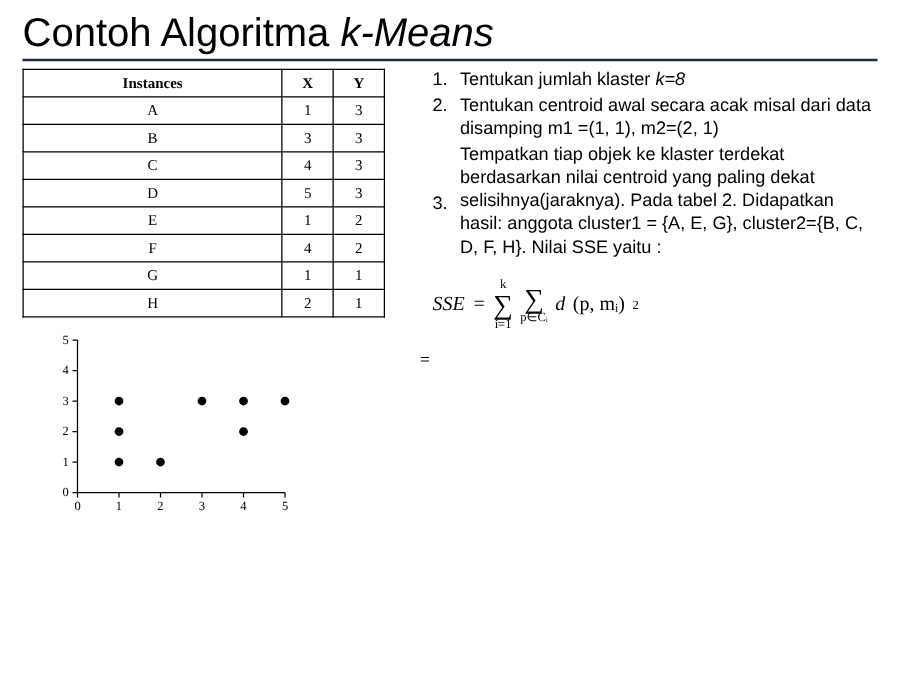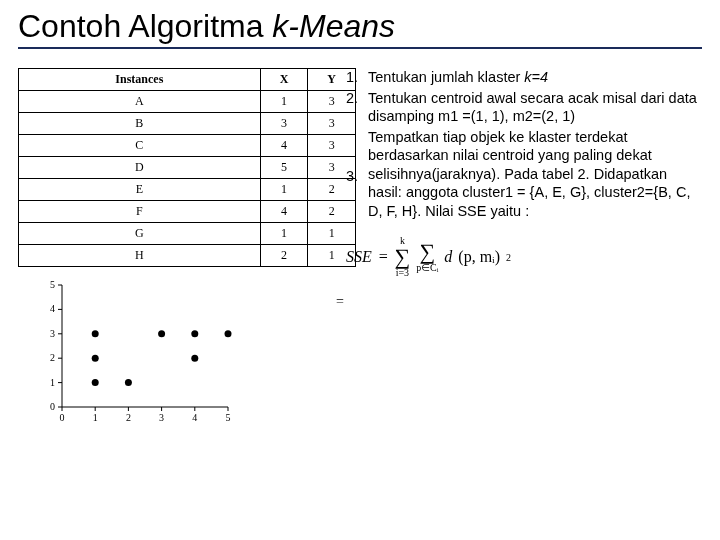--- a/index.html
+++ b/index.html
@@ -11,42 +11,42 @@
     overflow: hidden;
   }
   .slide {
     width: 720px; height: 540px;
     position: relative;
     padding: 8px 18px 0 18px;
   }
   .title-wrap {
     border-bottom: 2px solid #1a2b5a;
     padding-bottom: 2px;
-    margin-bottom: 19px;
+    margin-bottom: 6px;
   }
   .title {
     font-size: 32px;
     font-weight: normal;
     color: #000;
   }
   .title .ital { font-style: italic; }
   .body {
     display: flex;
     flex-direction: row;
     gap: 18px;
   }
   .left { width: 300px; }
   .right { flex: 1; }
   .tbl-caption {
     font-size: 14px; font-weight: bold;
     margin: 2px 0 4px 4px;
   }
   table.data {
     border-collapse: collapse;
-    width: 338px;
+    width: 290px;
     font-size: 12px;
   }
   table.data th, table.data td {
     border: 1px solid #000;
     text-align: center;
     padding: 3px 0;
     font-family: "Times New Roman", serif;
   }
   table.data th { font-weight: bold; }
   .chart {
@@ -204,34 +204,34 @@
     <div class="right">
       <div class="steps">
         <div class="nums">
           <div>1.</div>
           <div>2.</div>
           <div style="height:56px"></div>
           <div>3.</div>
         </div>
         <div class="txt">
           <div>
-            <span>Tentukan jumlah klaster </span><span class="ital2">k=4</span>
+            <span>Tentukan jumlah klaster </span><span class="ital2">k=8</span>
           </div>
           <div>Tentukan centroid awal secara acak misal dari data disamping m1 =(1, 1), m2=(2, 1)</div>
           <div>Tempatkan tiap objek ke klaster terdekat berdasarkan nilai centroid yang paling dekat selisihnya(jaraknya). Pada tabel 2. Didapatkan hasil: anggota cluster1 = {A, E, G}, cluster2={B, C, D, F, H}. Nilai SSE yaitu :</div>
         </div>
       </div>
 
       <div class="formula">
         <span>SSE</span>
         <span>=</span>
         <span class="sum">
           <span>k</span>
           <span class="sigma">∑</span>
-          <span>i=3</span>
+          <span>i=1</span>
         </span>
         <span class="sum">
           <span></span>
           <span class="sigma">∑</span>
           <span>p∈Cᵢ</span>
         </span>
         <span>d</span>
         <span style="font-style:normal">(p, mᵢ)</span>
         <sup style="font-style:normal;font-size:10px">2</sup>
       </div>

